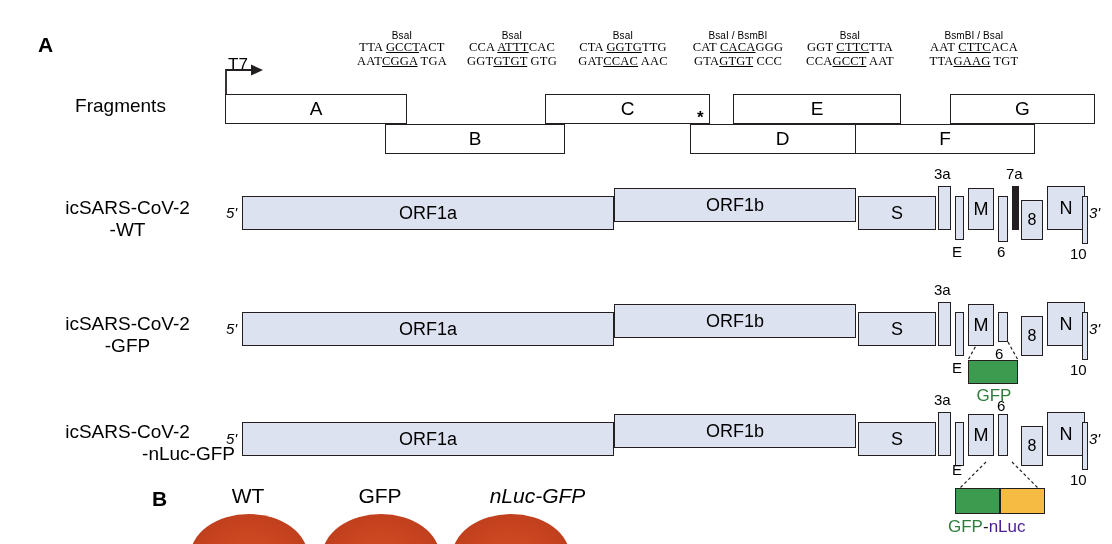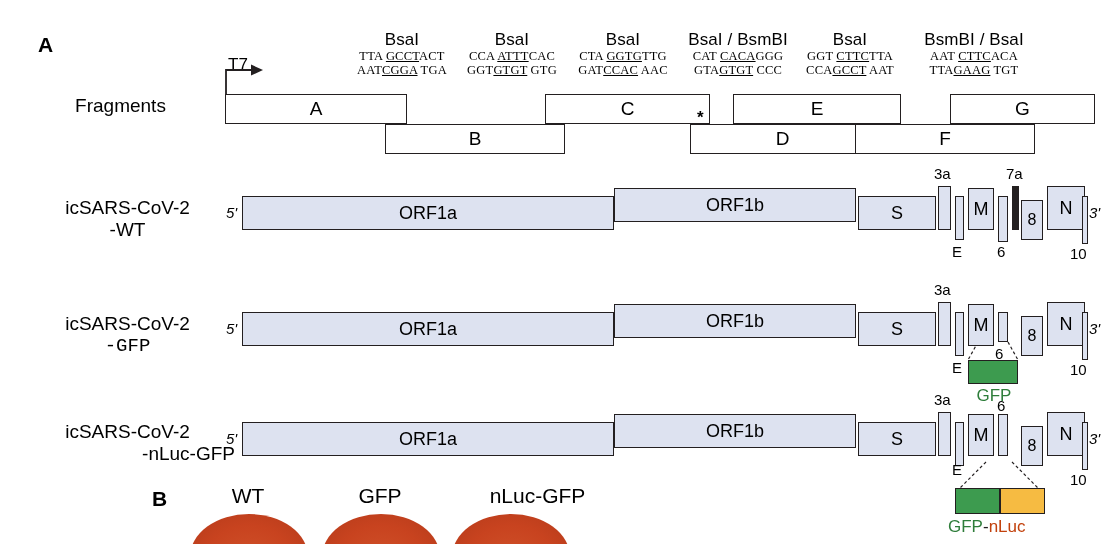--- a/index.html
+++ b/index.html
@@ -8,21 +8,21 @@
   .abs{position:absolute;}
   .panel-letter{font-weight:bold;font-size:21px;}
   .row-label{font-size:19px;line-height:22px;text-align:center;}
   .prime{font-size:15px;font-style:italic;}
   
   .frag{position:absolute;border:1.6px solid #231f20;background:#fff;
         box-sizing:border-box;display:flex;align-items:center;justify-content:center;
         font-size:19px;}
   
   .enz{position:absolute;text-align:center;}
-  .enz .name{font-size:17px;letter-spacing:.1px;white-space:nowrap;}
+  .enz .name{font-size:10px;letter-spacing:.1px;white-space:nowrap;}
   .enz .seq{font-family:"Liberation Serif", serif;font-size:12.5px;
             line-height:13.5px;white-space:pre;letter-spacing:.2px;}
   .enz .seq u{text-decoration:underline;text-underline-offset:1px;}
   
   .gene{position:absolute;border:1.6px solid #231f20;background:#dde2f0;
         box-sizing:border-box;display:flex;align-items:center;justify-content:center;
         font-size:18px;}
   .tick{position:absolute;border:1.6px solid #231f20;background:#dde2f0;box-sizing:border-box;}
   .glabel{position:absolute;font-size:15px;white-space:nowrap;}
   .rep{position:absolute;border:1.4px solid #231f20;box-sizing:border-box;}
@@ -115,21 +115,21 @@
 <div class="gene" style="left:1047px;top:186px;width:38px;height:44px;">N</div>
 <div class="tick" style="left:1082px;top:196px;width:6px;height:48px;"></div>
 
 <div class="glabel" style="left:934px;top:165px;">3a</div>
 <div class="glabel" style="left:952px;top:243px;">E</div>
 <div class="glabel" style="left:997px;top:243px;">6</div>
 <div class="glabel" style="left:1006px;top:165px;">7a</div>
 <div class="glabel" style="left:1070px;top:245px;">10</div>
 
 <div class="abs row-label" style="left:20px;top:313px;width:215px;">icSARS-CoV-2</div>
-<div class="abs row-label" style="left:20px;top:335px;width:215px;font-family:Liberation Mono, monospace;">-GFP</div>
+<div class="abs row-label" style="left:20px;top:335px;width:215px;">-GFP</div>
 <div class="abs prime" style="left:226px;top:320px;">5'</div>
 <div class="abs prime" style="left:1089px;top:320px;">3'</div>
 
 <div class="gene" style="left:242px;top:312px;width:372px;height:34px;">ORF1a</div>
 <div class="gene" style="left:614px;top:304px;width:242px;height:34px;">ORF1b</div>
 <div class="gene" style="left:858px;top:312px;width:78px;height:34px;">S</div>
 <div class="tick" style="left:938px;top:302px;width:13px;height:44px;"></div>
 <div class="tick" style="left:955px;top:312px;width:9px;height:44px;"></div>
 <div class="gene" style="left:968px;top:304px;width:26px;height:42px;">M</div>
 <div class="tick" style="left:998px;top:312px;width:10px;height:30px;"></div>
@@ -162,27 +162,27 @@
 <div class="tick" style="left:1082px;top:422px;width:6px;height:48px;"></div>
 
 <div class="glabel" style="left:934px;top:391px;">3a</div>
 <div class="glabel" style="left:952px;top:461px;">E</div>
 <div class="glabel" style="left:997px;top:397px;">6</div>
 <div class="glabel" style="left:1070px;top:471px;">10</div>
 
 <div class="rep" style="left:955px;top:488px;width:45px;height:26px;background:#3d9b4f;"></div>
 <div class="rep" style="left:1000px;top:488px;width:45px;height:26px;background:#f6bb42;"></div>
 <div class="replabel" style="left:948px;top:517px;">
-  <span style="color:#2e7d3a;">GFP</span><span style="color:#231f20;">-</span><span style="color:#c2410c;">nLuc</span>
+  <span style="color:#2e7d3a;">GFP</span><span style="color:#231f20;">-</span><span style="color:#4c1d95;">nLuc</span>
 </div>
 
 <div class="abs panel-letter" style="left:152px;top:487px;">B</div>
 
 <div class="welllabel" style="left:193px;top:484px;width:110px;">WT</div>
 <div class="welllabel" style="left:325px;top:484px;width:110px;">GFP</div>
-<div class="welllabel" style="left:450px;top:484px;width:175px;">nLuc-GFP</div>
+<div class="welllabel" style="left:450px;top:484px;width:175px;font-style:italic;">nLuc-GFP</div>
 
 <div class="well" style="left:190px;top:514px;width:118px;height:86px;
      background:radial-gradient(ellipse at 50% 60%, #d0522a 0%, #c8431f 55%, #b33a1a 100%);"></div>
 <div class="well" style="left:322px;top:514px;width:118px;height:86px;
      background:radial-gradient(ellipse at 50% 60%, #d0522a 0%, #c8431f 55%, #b33a1a 100%);"></div>
 <div class="well" style="left:452px;top:514px;width:118px;height:86px;
      background:radial-gradient(ellipse at 50% 60%, #d0522a 0%, #c8431f 55%, #b33a1a 100%);"></div>
 
 </body></html>

